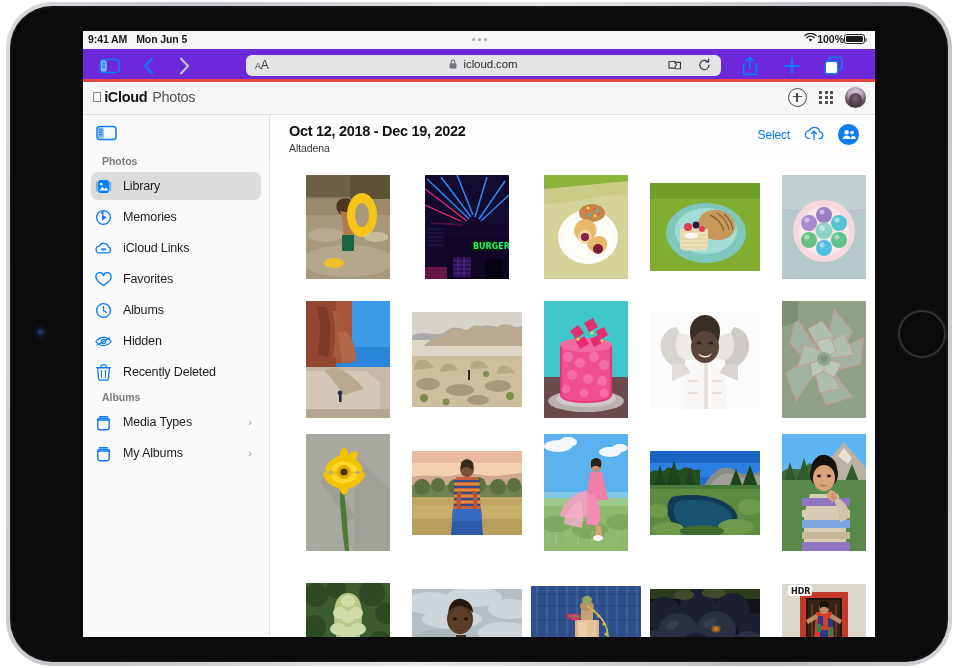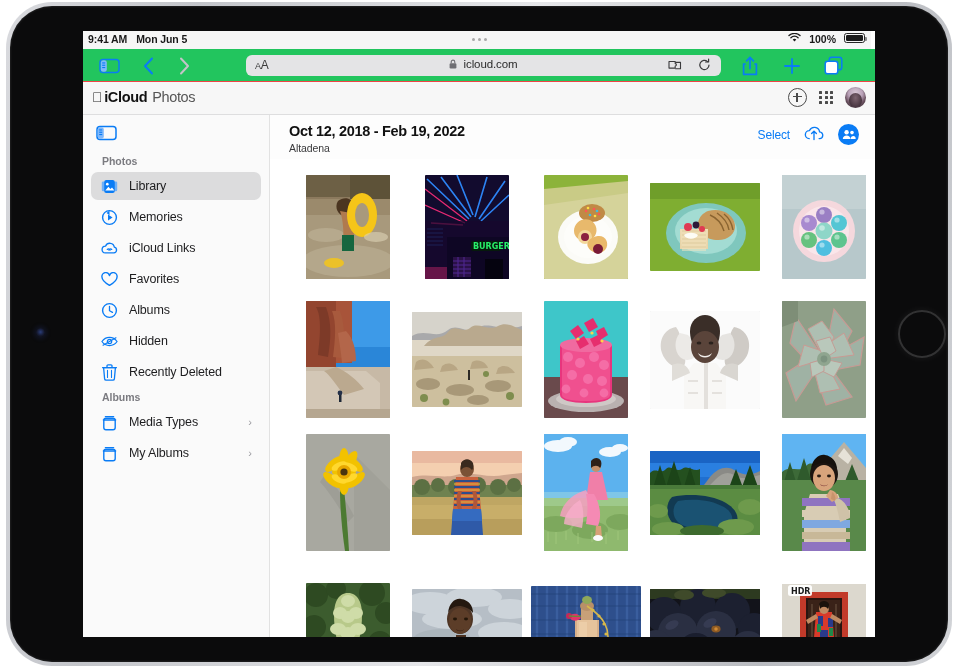--- a/index.html
+++ b/index.html
@@ -20,29 +20,29 @@
 
   
   #screen{position:absolute;left:83px;top:31px;width:792px;height:606px;background:#ffffff;overflow:hidden;}
 
   
   .statusbar{position:absolute;left:0;top:0;width:788px;height:18px;background:#f6f6f6;}
   .sb-left{position:absolute;left:5px;top:2px;display:flex;align-items:center;gap:9px;
       font-size:10.5px;font-weight:bold;color:#1a1a1a;letter-spacing:-.1px;}
   .sb-dots{position:absolute;left:389px;top:7px;display:flex;gap:3px;}
   .sb-dots i{width:3px;height:3px;border-radius:50%;background:#a8a8a8;display:block;}
-  .sb-right{position:absolute;right:6px;top:2px;display:flex;gap:8px;
+  .sb-right{position:absolute;right:6px;top:2px;display:flex;align-items:center;gap:0;
       font-size:10.5px;font-weight:bold;color:#1a1a1a;}
   .batt{position:relative;width:21px;height:10px;border:1px solid #262626;border-radius:2.6px;box-sizing:border-box;}
   .batt i{position:absolute;left:1.2px;top:1.2px;bottom:1.2px;right:1.2px;background:#1b1b1b;border-radius:1.2px;display:block;}
   .batt:after{content:"";position:absolute;right:-3px;top:3px;width:1.6px;height:4px;border-radius:0 1px 1px 0;background:#8d8d8d;}
 
   
-  .sf-bar{position:absolute;left:0;top:18px;width:792px;height:33px;background:#22c55e;
-      border-bottom:1px solid #ef4444;box-sizing:border-box;}
+  .sf-bar{position:absolute;left:0;top:18px;width:792px;height:33px;background:#6d28d9;
+      border-bottom:3px solid #ef4444;box-sizing:border-box;}
   .sf-ico{position:absolute;top:6px;height:21px;display:flex;align-items:center;justify-content:center;cursor:pointer;}
   .sb-toggle{left:15px;width:23px;}
   .nav-back{left:56px;width:18px;}
   .nav-fwd{left:92px;width:18px;}
   .urlbar{position:absolute;left:163px;top:6px;width:475px;height:21px;background:#e4e4e6;border-radius:6px;}
   .url-aa{position:absolute;left:9px;top:3px;font-size:12px;color:#3c3c3c;letter-spacing:-.2px;}
   .url-aa b{font-size:9px;font-weight:normal;}
   .url-center{position:absolute;left:0;right:0;top:3px;text-align:center;font-size:11.5px;color:#2b2b2b;letter-spacing:-.1px;}
   .url-center .lk{display:inline-block;vertical-align:-1px;margin-right:3px;}
   .url-ext{position:absolute;right:39px;top:4px;}
@@ -72,21 +72,21 @@
       background:radial-gradient(ellipse at 50% 35%,#7d6470 0%,#4a3742 70%,#2e232a 100%);}
 
   
   .appbody{position:absolute;left:0;top:84px;width:792px;height:522px;background:#ffffff;}
   .sidebar{position:absolute;left:0;top:0;width:187px;height:522px;background:#fafafa;
       border-right:1px solid #e2e2e2;box-sizing:border-box;}
   .sb-top{position:absolute;left:13px;top:10px;width:23px;height:19px;cursor:pointer;}
   .sb-group{position:absolute;left:0;right:0;}
   .sb-head{font-size:10.5px;color:#7b7b80;font-weight:bold;padding:0 0 5px 19px;letter-spacing:-.05px;}
   .sb-item{display:flex;align-items:center;gap:11px;height:28px;margin:0 8px 3px 8px;
-      padding-left:10px;border-radius:7px;cursor:pointer;}
+      padding-left:4px;border-radius:7px;cursor:pointer;}
   .sb-item.sel{background:#dcdcdd;}
   .sb-item .lbl{font-size:12.5px;color:#1d1d1f;letter-spacing:-.15px;flex:1;}
   .sb-item .chev{color:#9a9a9f;font-size:11px;margin-right:9px;}
   .sb-ic{width:17px;height:17px;display:flex;align-items:center;justify-content:center;flex:0 0 17px;}
 
   
   .content{position:absolute;left:187px;top:0;right:0;height:522px;background:#fff;overflow:hidden;}
   .c-head{position:absolute;left:0;top:0;right:0;height:44px;background:#fdfdfd;}
   .c-title{position:absolute;left:19px;top:8px;font-size:14.5px;font-weight:bold;color:#111;letter-spacing:-.3px;}
   .c-sub{position:absolute;left:19px;top:27px;font-size:10.5px;color:#3a3a3c;letter-spacing:-.1px;}
@@ -344,21 +344,21 @@
                 </svg>
             </span>
             <span class="lbl">My Albums</span>
             <span class="chev">›</span>
           </div>
         </div>
       </div>
 
       <div class="content">
         <div class="c-head">
-          <div class="c-title">Oct 12, 2018 - Feb 19, 2022</div>
+          <div class="c-title">Oct 12, 2018 - Dec 19, 2022</div>
           <div class="c-sub">Altadena</div>
           <div class="c-actions">
             <span class="c-select">Select</span>
             <span>
               <svg width="20" height="16" viewBox="0 0 20 16">
                   <path d="M5.2 13.6A3.9 3.9 0 0 1 5.5 5.6a5.3 5.3 0 0 1 10.1 1.2 3.4 3.4 0 0 1-.5 6.8" stroke="#0a7cf5" stroke-width="1.35" fill="none" stroke-linecap="round" stroke-linejoin="round"></path>
                   <path d="M10 14.6V6.4" stroke="#0a7cf5" stroke-width="1.35" stroke-linecap="round"></path>
                   <path d="M7.6 8.6 10 6.2l2.4 2.4" stroke="#0a7cf5" stroke-width="1.35" fill="none" stroke-linecap="round" stroke-linejoin="round"></path>
                 </svg>
             </span>

